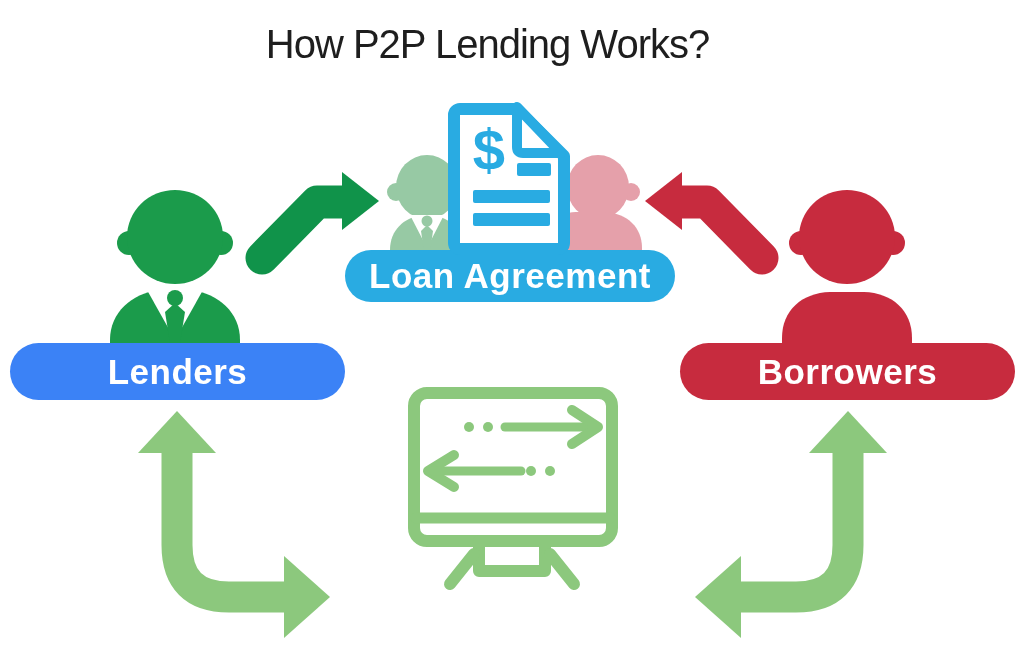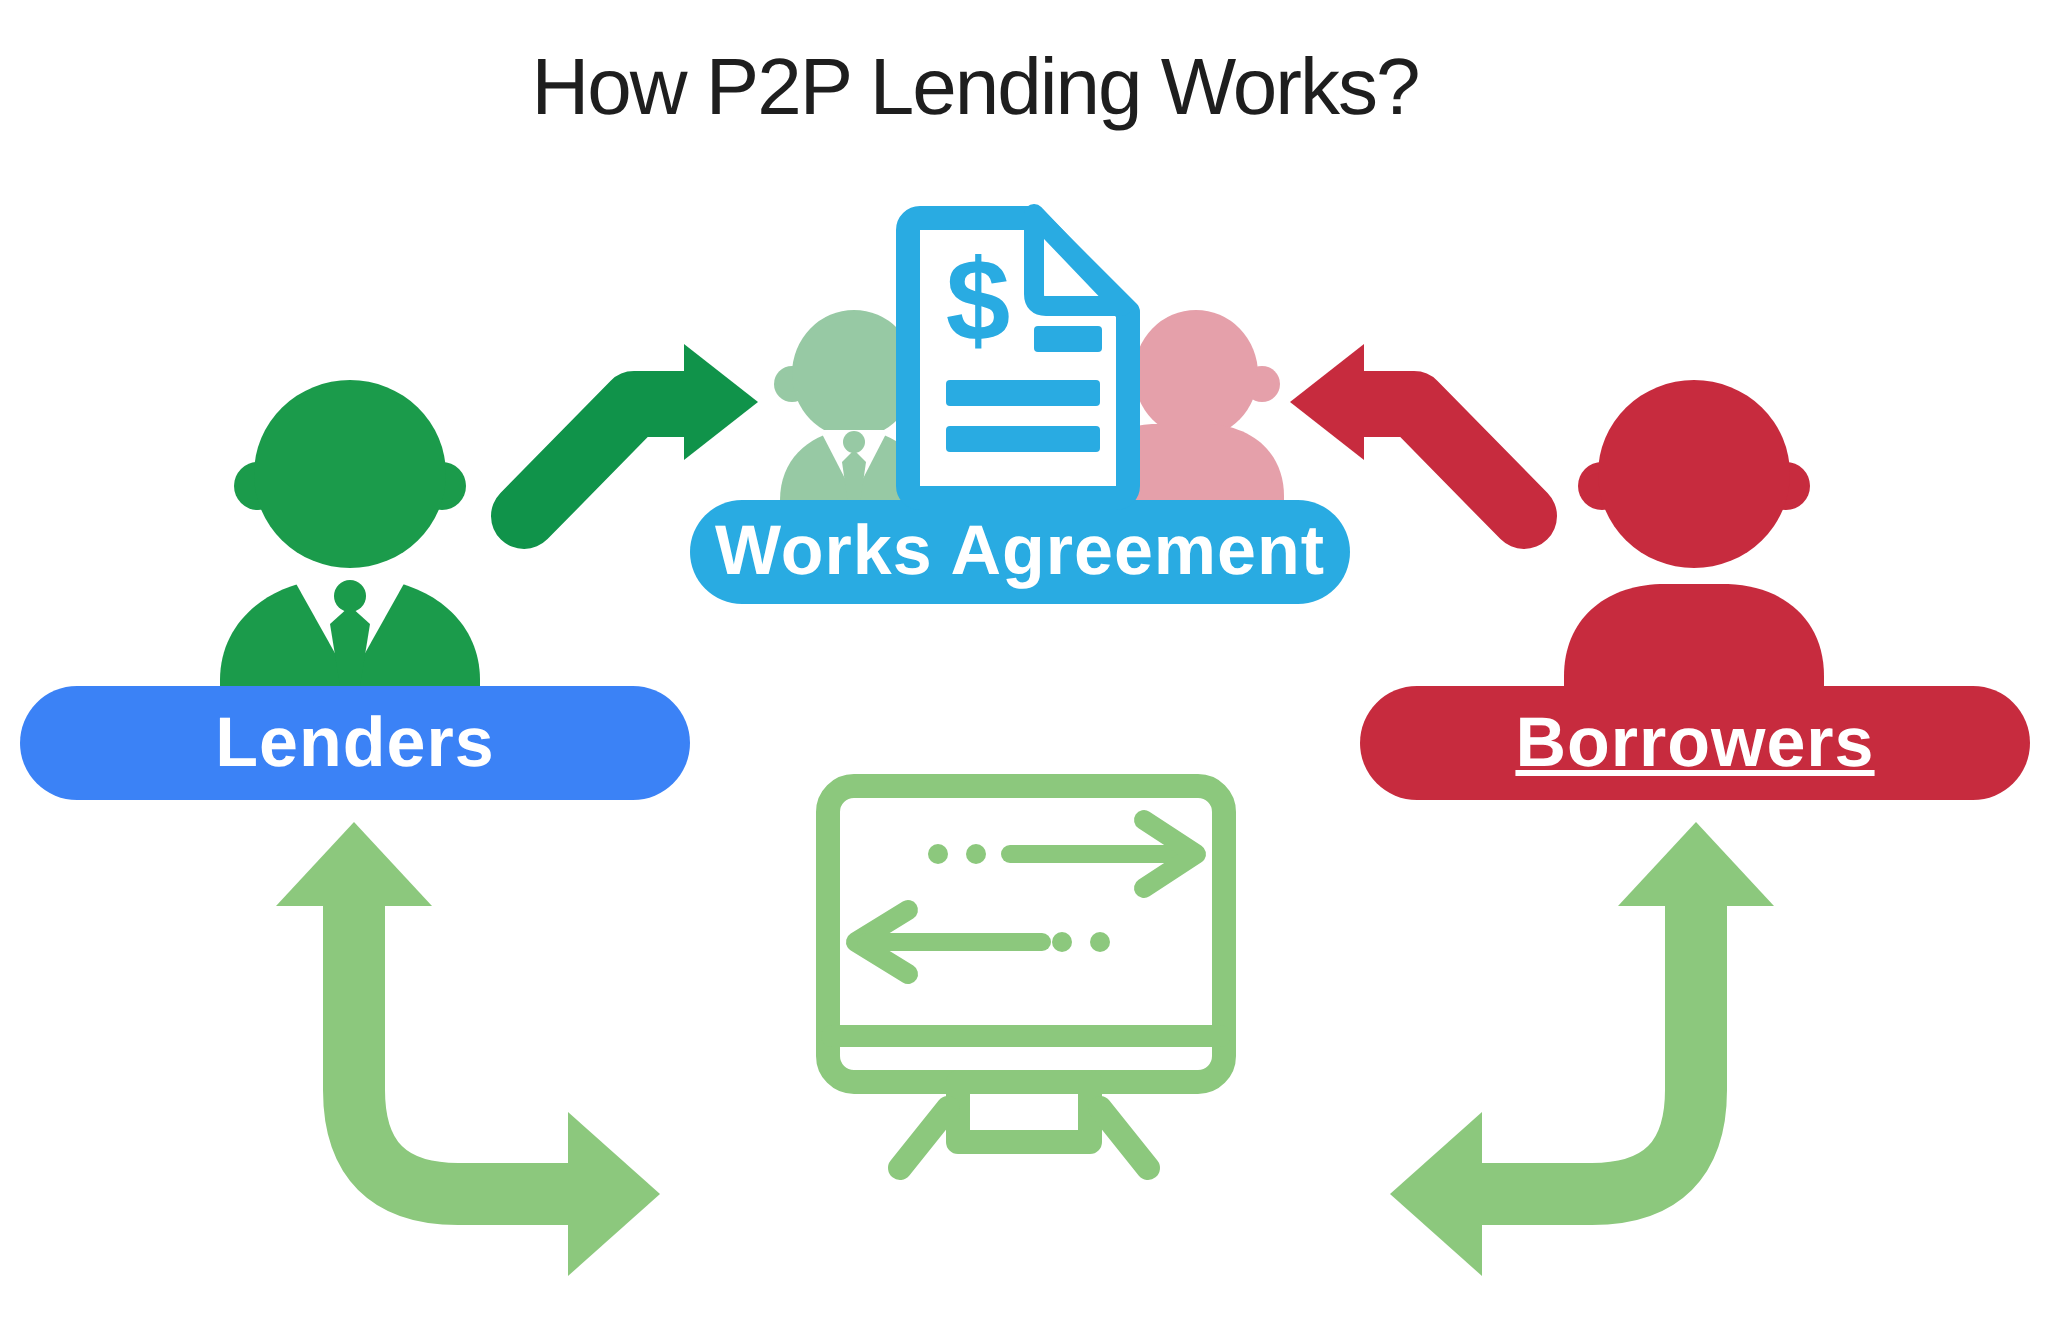--- a/index.html
+++ b/index.html
@@ -14,21 +14,21 @@
   }
   .layer{position:absolute;left:0;top:0;width:1024px;height:661px;}
   .layer.back{z-index:1;}
   .layer.front{z-index:3;pointer-events:none;}
   .pill{
     position:absolute;z-index:2;border-radius:999px;
     display:flex;align-items:center;justify-content:center;
     color:#ffffff;font-size:35px;font-weight:600;letter-spacing:0.5px;
   }
   .pill.lenders{left:10px;top:343px;width:335px;height:57px;background:#3b82f6;}
-  .pill.borrowers{left:680px;top:343px;width:335px;height:57px;background:#c72b3e;text-decoration:underline;}
+  .pill.borrowers{left:680px;top:343px;width:335px;height:57px;background:#c72b3e;}
   .pill.agreement{left:345px;top:250px;width:330px;height:52px;background:#29abe2;}
   .pill.platform{left:345px;top:565px;width:332px;height:62px;background:#8cc87d;}
 </style>
 </head>
 <body>
 
 <div class="stage">
 
   <div class="title">How P2P Lending Works?</div>
 
@@ -112,21 +112,21 @@
     </g>
   </svg>
 
   <div class="pill lenders">
     <span>Lenders</span>
   </div>
   <div class="pill borrowers">
     <span>Borrowers</span>
   </div>
   <div class="pill agreement">
-    <span>Works Agreement</span>
+    <span>Loan Agreement</span>
   </div>
 
   <svg class="layer front" viewBox="0 0 1024 661">
     <g>
       <path d="M466,109 L517,109 L564,156 L564,243 A6,6 0 0 1 558,249 L460,249 A6,6 0 0 1 454,243 L454,115 A6,6 0 0 1 460,109 Z" fill="#ffffff" stroke="#29abe2" stroke-width="12" stroke-linejoin="round"></path>
       <path d="M517,107 L517,147 Q517,153 523,153 L561,153 Z" fill="#ffffff" stroke="#29abe2" stroke-width="10" stroke-linejoin="round"></path>
       <text x="489" y="170" text-anchor="middle" font-family="Liberation Sans, sans-serif" font-size="58" font-weight="bold" fill="#29abe2">$</text>
       <g fill="#29abe2">
         <rect x="517" y="163" width="34" height="13" rx="2"></rect>
         <rect x="473" y="190" width="77" height="13" rx="2"></rect>

